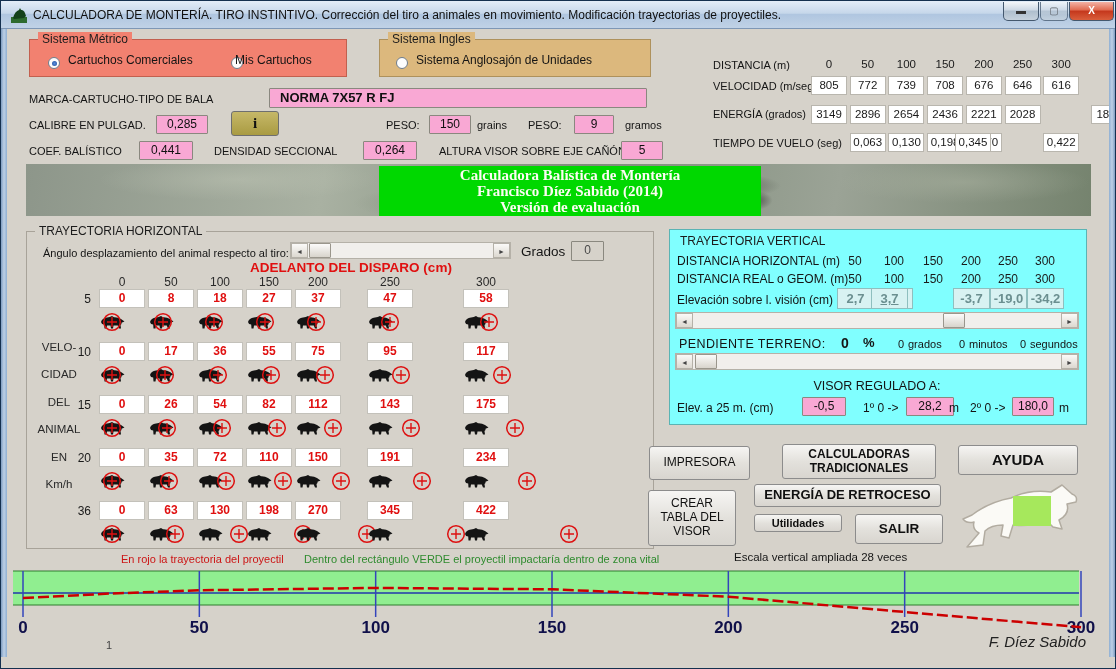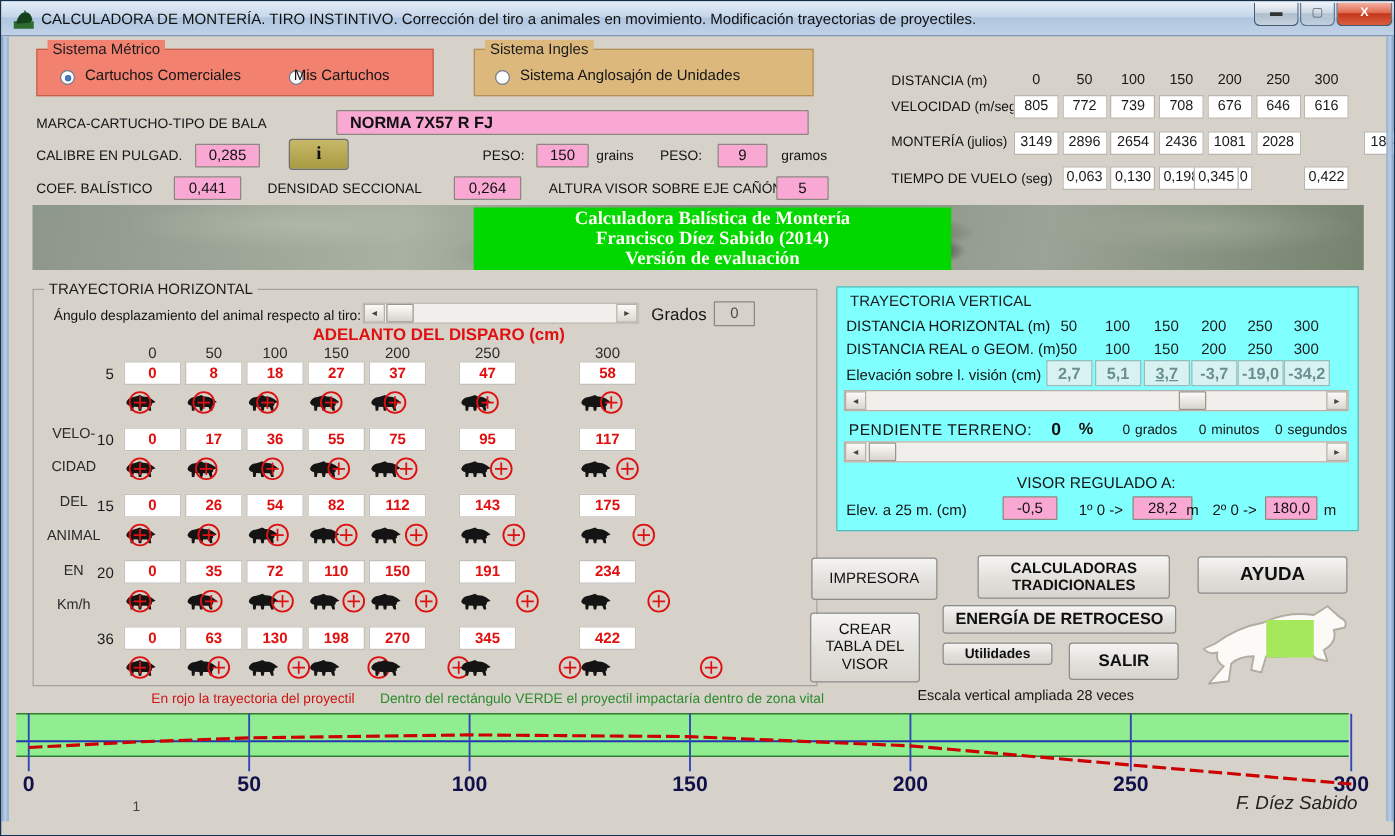--- a/index.html
+++ b/index.html
@@ -98,41 +98,41 @@
 
   <div class="gbox" style="left:378px;top:38px;width:272px;height:38px;background:#dcb87d;border-color:#ae915c">
     <div class="gbox-title" style="background:#dcb87d">Sistema Ingles</div>
     <span class="radio abs" style="left:16px;top:13px"></span>
     <span class="lbl" style="left:36px;top:13px;font-size:12px">Sistema Anglosajón de Unidades</span>
   </div>
 
   <div id="ball-table">
       <div class="lbl" style="left: 712px; top: 58px;">DISTANCIA (m)</div>
       <div class="lbl" style="left: 712px; top: 79px;">VELOCIDAD (m/seg)</div>
-      <div class="lbl" style="left: 712px; top: 107px;">MONTERÍA (julios)</div>
+      <div class="lbl" style="left: 712px; top: 107px;">ENERGÍA (grados)</div>
       <div class="lbl" style="left: 712px; top: 136px;">TIEMPO DE VUELO (seg)</div>
       <div class="plainnum" style="left: 810px; top: 57px;">0</div>
       <div class="plainnum" style="left: 848.7px; top: 57px;">50</div>
       <div class="plainnum" style="left: 887.4px; top: 57px;">100</div>
       <div class="plainnum" style="left: 926.1px; top: 57px;">150</div>
       <div class="plainnum" style="left: 964.8px; top: 57px;">200</div>
       <div class="plainnum" style="left: 1003.5px; top: 57px;">250</div>
       <div class="plainnum" style="left: 1042.2px; top: 57px;">300</div>
       <div class="bbox" style="left: 810px; top: 75px;">805</div>
       <div class="bbox" style="left: 848.7px; top: 75px;">772</div>
       <div class="bbox" style="left: 887.4px; top: 75px;">739</div>
       <div class="bbox" style="left: 926.1px; top: 75px;">708</div>
       <div class="bbox" style="left: 964.8px; top: 75px;">676</div>
       <div class="bbox" style="left: 1003.5px; top: 75px;">646</div>
       <div class="bbox" style="left: 1042.2px; top: 75px;">616</div>
       <div class="bbox" style="left: 810px; top: 104px;">3149</div>
       <div class="bbox" style="left: 848.7px; top: 104px;">2896</div>
       <div class="bbox" style="left: 887.4px; top: 104px;">2654</div>
       <div class="bbox" style="left: 926.1px; top: 104px;">2436</div>
-      <div class="bbox" style="left: 964.8px; top: 104px;">1081</div>
+      <div class="bbox" style="left: 964.8px; top: 104px;">2221</div>
       <div class="bbox" style="left: 1003.5px; top: 104px;">2028</div>
       <div class="bbox" style="left: 1042.2px; top: 104px; margin-left: 48px;">1844</div>
       <div class="bbox" style="left: 848.7px; top: 132px;">0,063</div>
       <div class="bbox" style="left: 887.4px; top: 132px;">0,130</div>
       <div class="bbox" style="left: 926.1px; top: 132px;">0,198</div>
       <div class="bbox" style="left: 964.8px; top: 132px;">0,270</div>
       <div class="bbox" style="left: 954px; top: 132px;">0,345</div>
       <div class="bbox" style="left: 1042.2px; top: 132px;">0,422</div>
     </div>
 
@@ -564,21 +564,21 @@
       <div class="plainnum" style="left: 989px; top: 253px; font-size: 12px;">250</div>
       <div class="plainnum" style="left: 1026px; top: 253px; font-size: 12px;">300</div>
       <div class="plainnum" style="left: 836px; top: 271px; font-size: 12px;">50</div>
       <div class="plainnum" style="left: 875px; top: 271px; font-size: 12px;">100</div>
       <div class="plainnum" style="left: 914px; top: 271px; font-size: 12px;">150</div>
       <div class="plainnum" style="left: 952px; top: 271px; font-size: 12px;">200</div>
       <div class="plainnum" style="left: 989px; top: 271px; font-size: 12px;">250</div>
       <div class="plainnum" style="left: 1026px; top: 271px; font-size: 12px;">300</div>
       <div class="ebox" style="left: 836px; top: 287px;">2,7</div>
       <div class="ebox" style="left: 875px; top: 287px;">5,1</div>
-      <div class="ebox" style="left: 914px; top: 287px; text-decoration: underline;">3,7</div>
+      <div class="ebox" style="left: 870px; top: 287px; text-decoration: underline;">3,7</div>
       <div class="ebox" style="left: 952px; top: 287px;">-3,7</div>
       <div class="ebox" style="left: 989px; top: 287px;">-19,0</div>
       <div class="ebox" style="left: 1026px; top: 287px;">-34,2</div>
     </div>
   <div class="sb" style="left:674px;top:311px;width:404px">
     <div class="sb-btn">◄</div>
     <div class="sb-track">
       <div class="sb-thumb" style="left:250px;width:22px"></div>
     </div>
     <div class="sb-btn">►</div>

